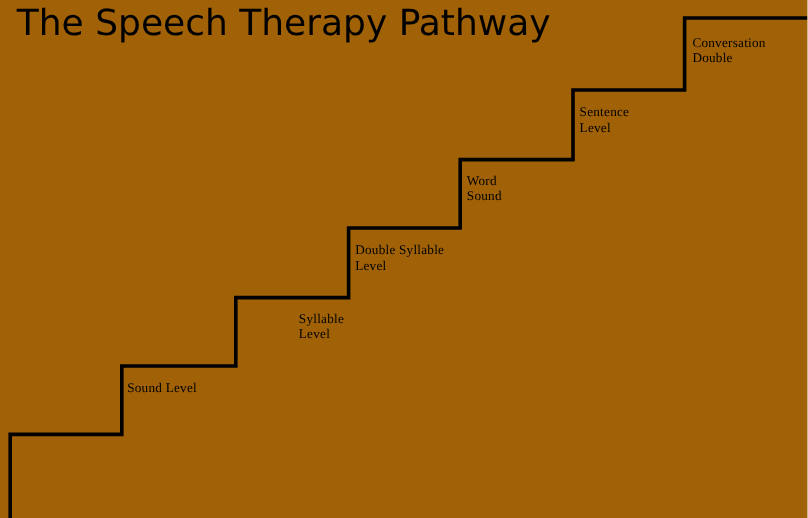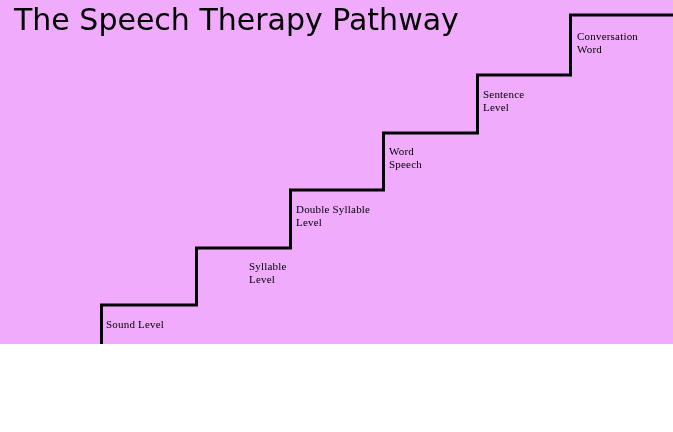--- a/index.html
+++ b/index.html
@@ -6,22 +6,22 @@
     margin: 0;
     padding: 0;
     background: #ffffff;
   }
   body {
     font-family: "Liberation Sans", sans-serif;
   }
   #canvas {
     position: relative;
     width: 673px;
-    height: 344px;
-    background: #f0abfc;
+    height: 432px;
+    background: #a16207;
     overflow: hidden;
   }
   #diagram-title {
     position: absolute;
     left: 14px;
     top: 2px;
     font-family: "DejaVu Sans", sans-serif;
     font-size: 30px;
     font-weight: 400;
     color: #000000;
@@ -59,21 +59,21 @@
 
   <div class="step-label" id="label-1" style="left: 106px; top: 318px;">Sound Level</div>
 
   <div class="step-label" id="label-2" style="left: 201px; top: 260px; margin-left: 48px;">Syllable
 Level</div>
 
   <div class="step-label" id="label-3" style="left: 296px; top: 203px;">Double Syllable
 Level</div>
 
   <div class="step-label" id="label-4" style="left: 389px; top: 145px;">Word
-Speech</div>
+Sound</div>
 
   <div class="step-label" id="label-5" style="left: 483px; top: 88px;">Sentence
 Level</div>
 
   <div class="step-label" id="label-6" style="left: 577px; top: 30px;">Conversation
-Word</div>
+Double</div>
 
 </div>
 
 </body></html>

